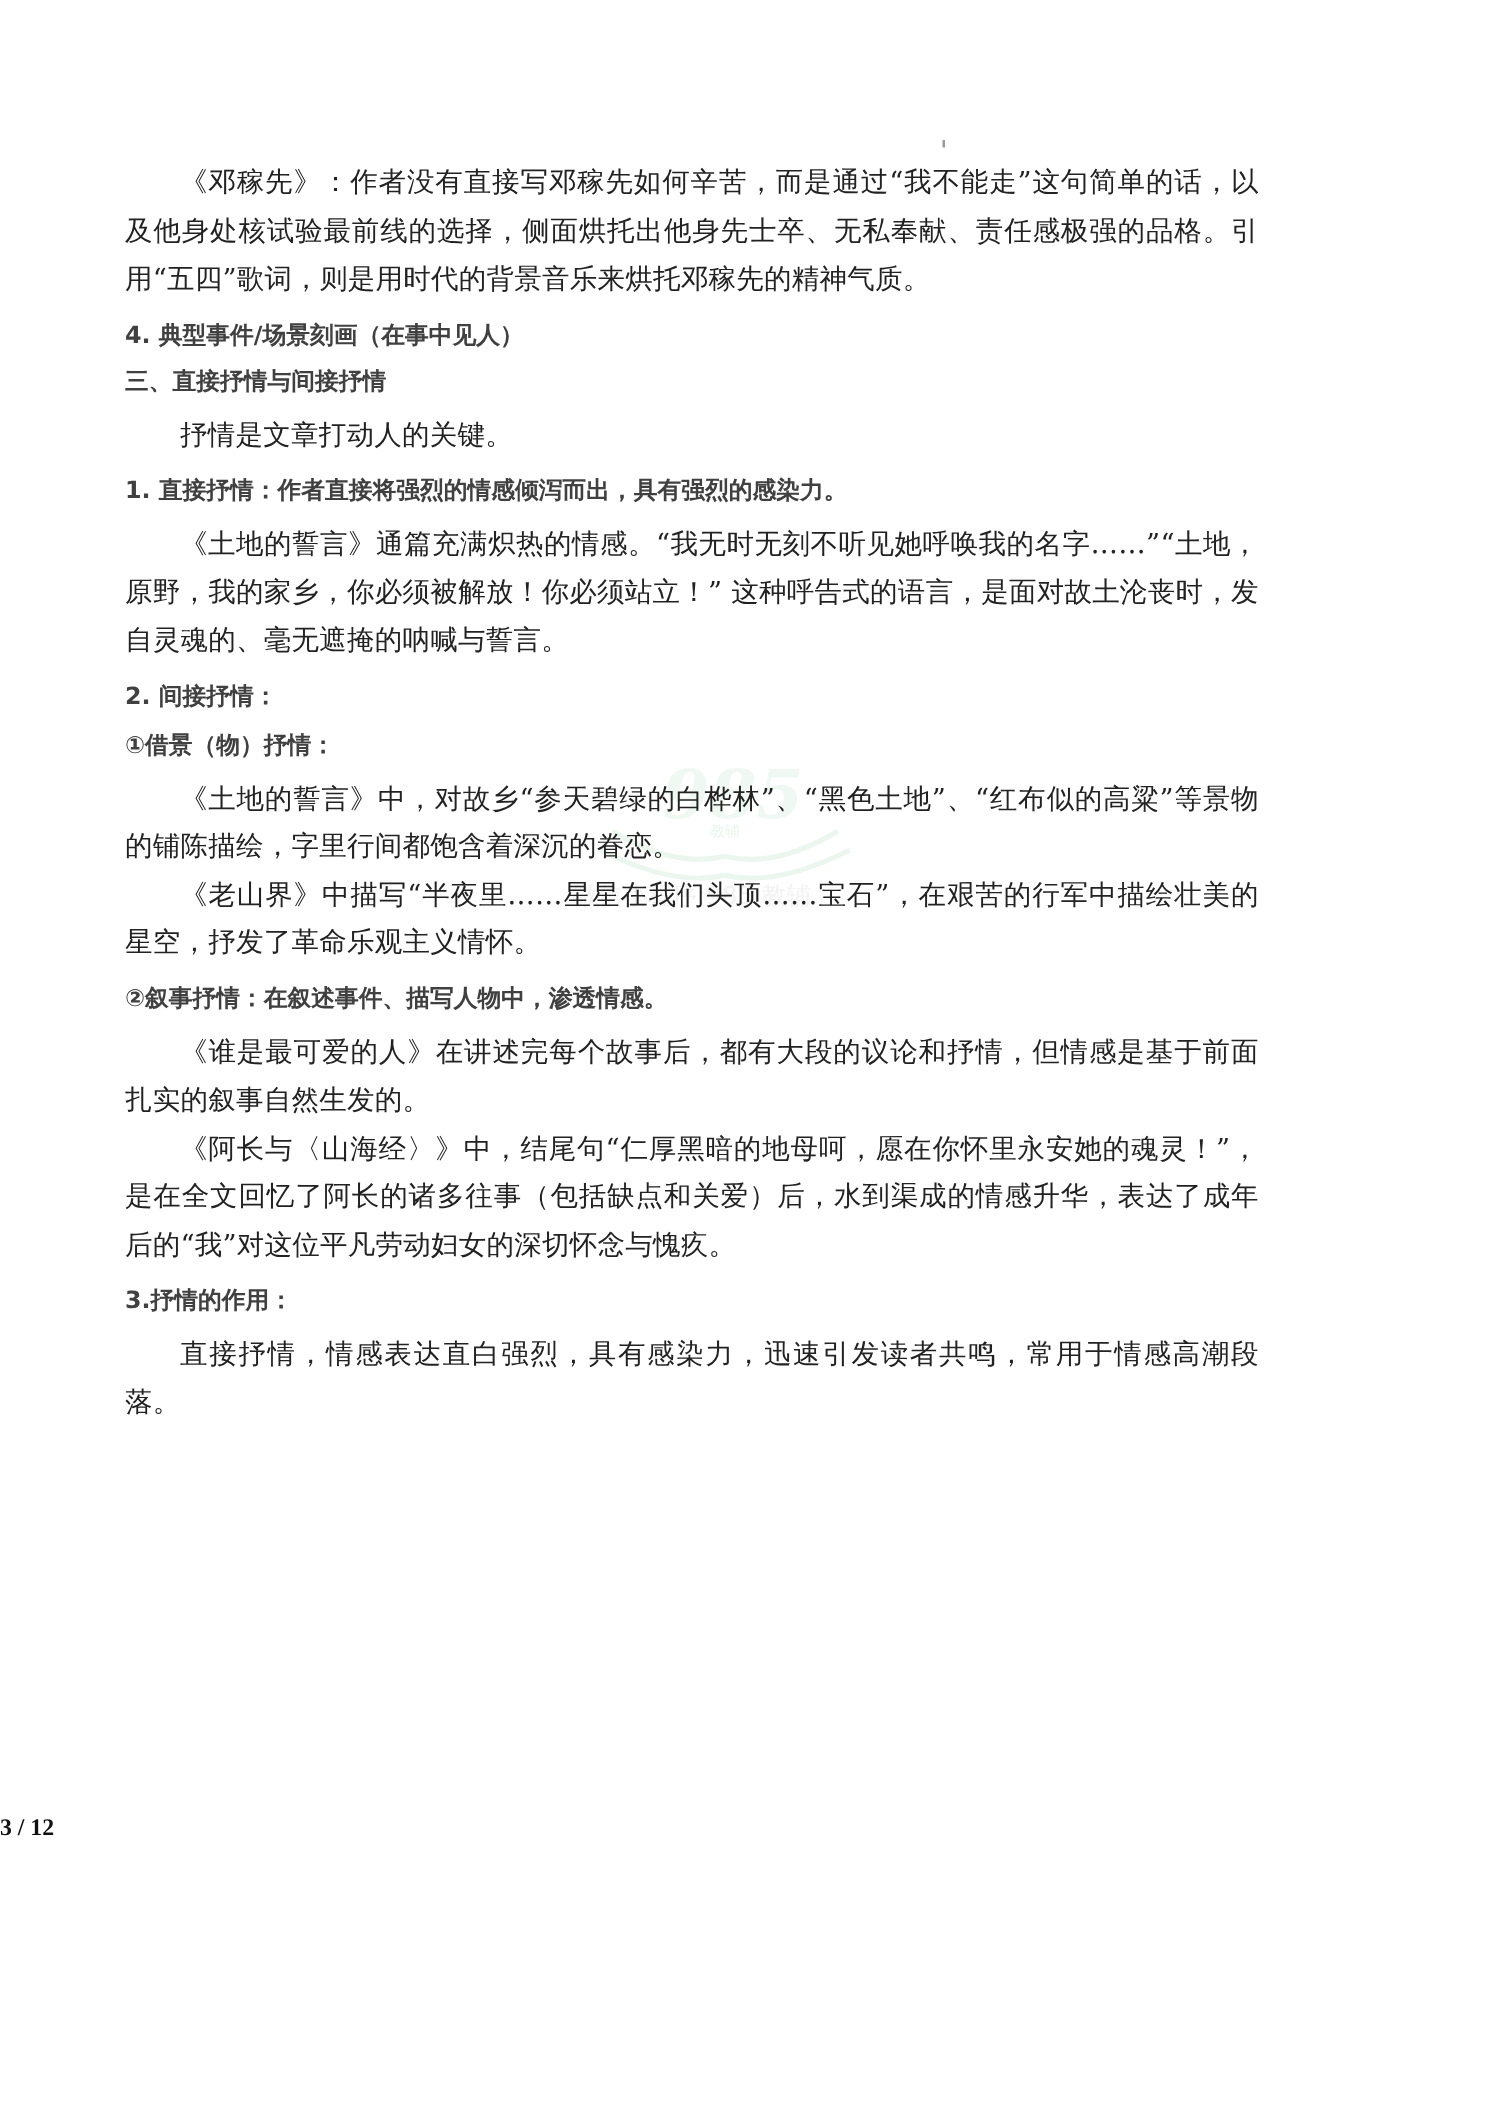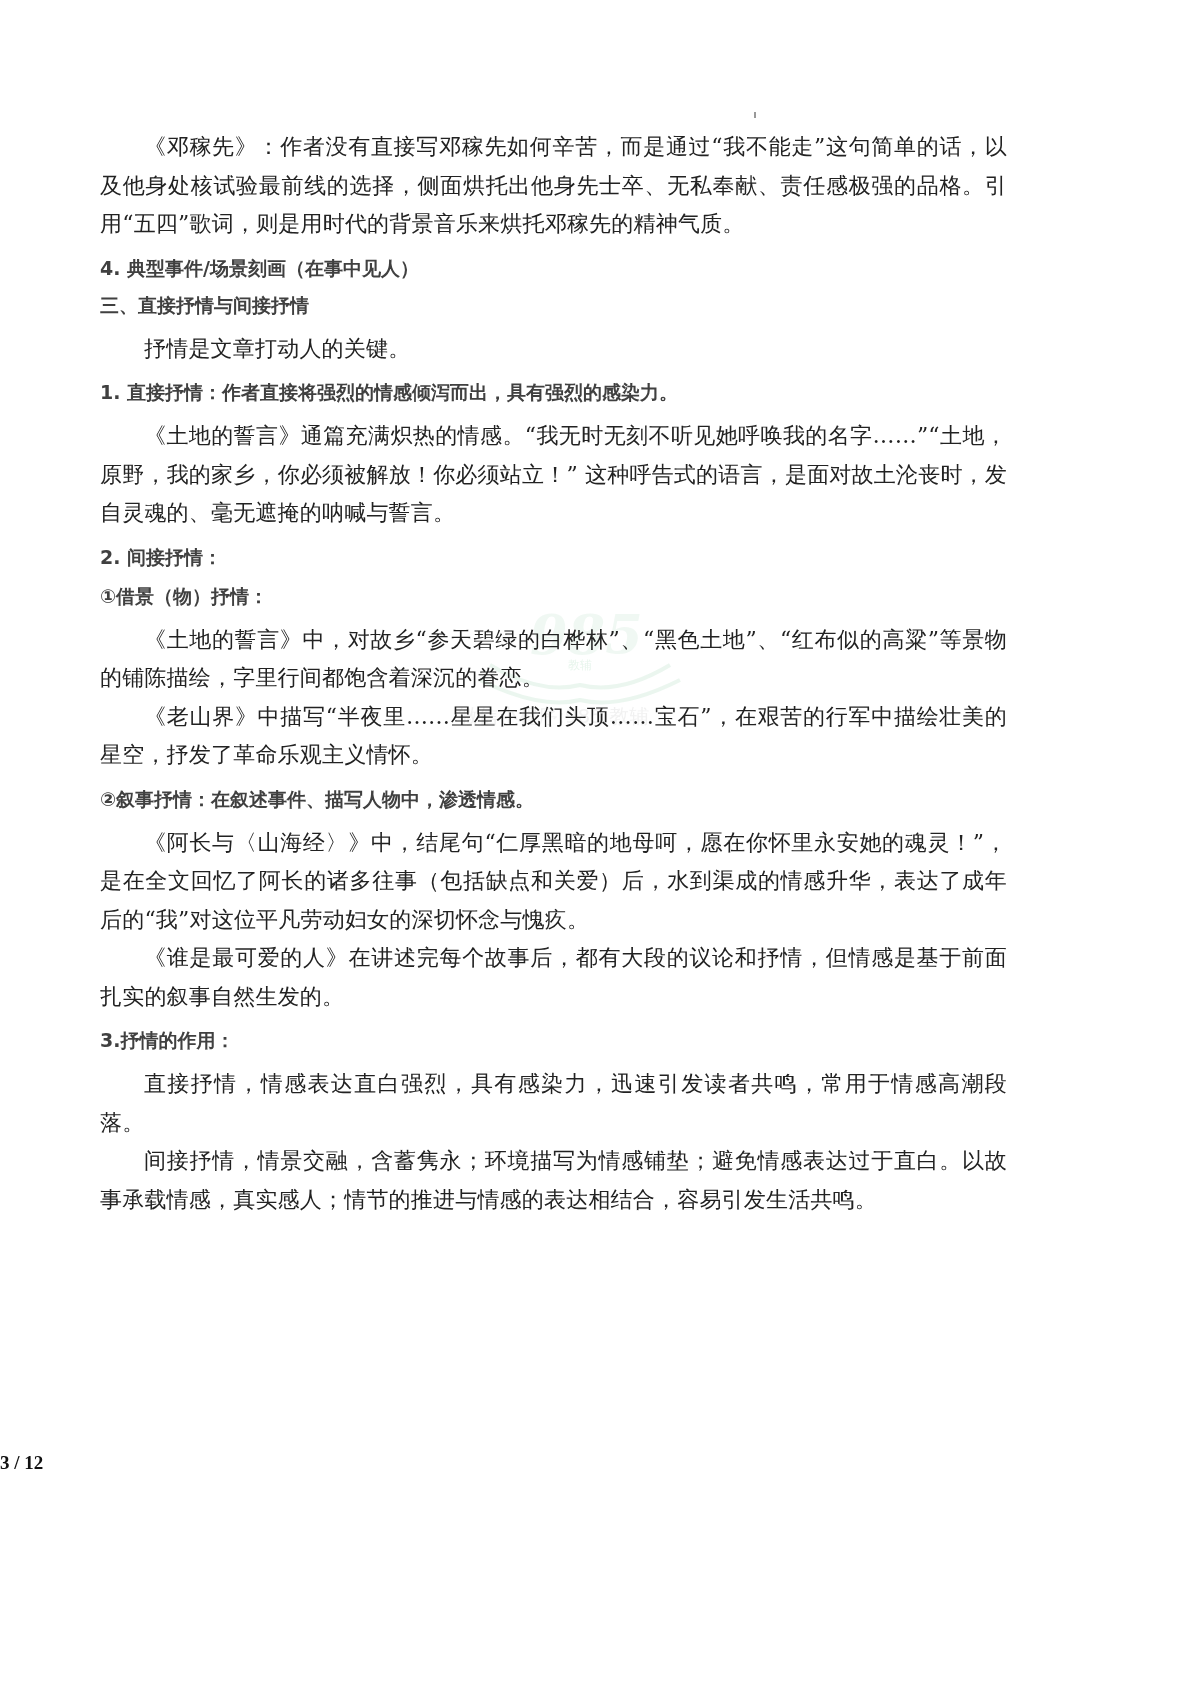--- a/index.html
+++ b/index.html
@@ -49,21 +49,20 @@
     <div class="h">4. 典型事件/场景刻画（在事中见人）</div>
     <div class="h">三、直接抒情与间接抒情</div>
     <p class="p">抒情是文章打动人的关键。</p>
     <div class="h">1. 直接抒情：作者直接将强烈的情感倾泻而出，具有强烈的感染力。</div>
     <p class="p">《土地的誓言》通篇充满炽热的情感。“我无时无刻不听见她呼唤我的名字……”“土地，原野，我的家乡，你必须被解放！你必须站立！” 这种呼告式的语言，是面对故土沦丧时，发自灵魂的、毫无遮掩的呐喊与誓言。</p>
     <div class="h">2. 间接抒情：</div>
     <div class="h sub">①借景（物）抒情：</div>
     <p class="p">《土地的誓言》中，对故乡“参天碧绿的白桦林”、“黑色土地”、“红布似的高粱”等景物的铺陈描绘，字里行间都饱含着深沉的眷恋。</p>
     <p class="p">《老山界》中描写“半夜里……星星在我们头顶……宝石”，在艰苦的行军中描绘壮美的星空，抒发了革命乐观主义情怀。</p>
     <div class="h">②叙事抒情：在叙述事件、描写人物中，渗透情感。</div>
+    <p class="p">《谁是最可爱的人》在讲述完每个故事后，都有大段的议论和抒情，但情感是基于前面扎实的叙事自然生发的。</p>
     <p class="p">《阿长与〈山海经〉》中，结尾句“仁厚黑暗的地母呵，愿在你怀里永安她的魂灵！”，是在全文回忆了阿长的诸多往事（包括缺点和关爱）后，水到渠成的情感升华，表达了成年后的“我”对这位平凡劳动妇女的深切怀念与愧疚。</p>
-    <p class="p">《谁是最可爱的人》在讲述完每个故事后，都有大段的议论和抒情，但情感是基于前面扎实的叙事自然生发的。</p>
     <div class="h">3.抒情的作用：</div>
     <p class="p">直接抒情，情感表达直白强烈，具有感染力，迅速引发读者共鸣，常用于情感高潮段落。</p>
-    <p class="p">间接抒情，情景交融，含蓄隽永；环境描写为情感铺垫；避免情感表达过于直白。以故事承载情感，真实感人；情节的推进与情感的表达相结合，容易引发生活共鸣。</p>
   </div>
 
   <div class="footer">3 / 12</div>
 </div>
 
 </body></html>

